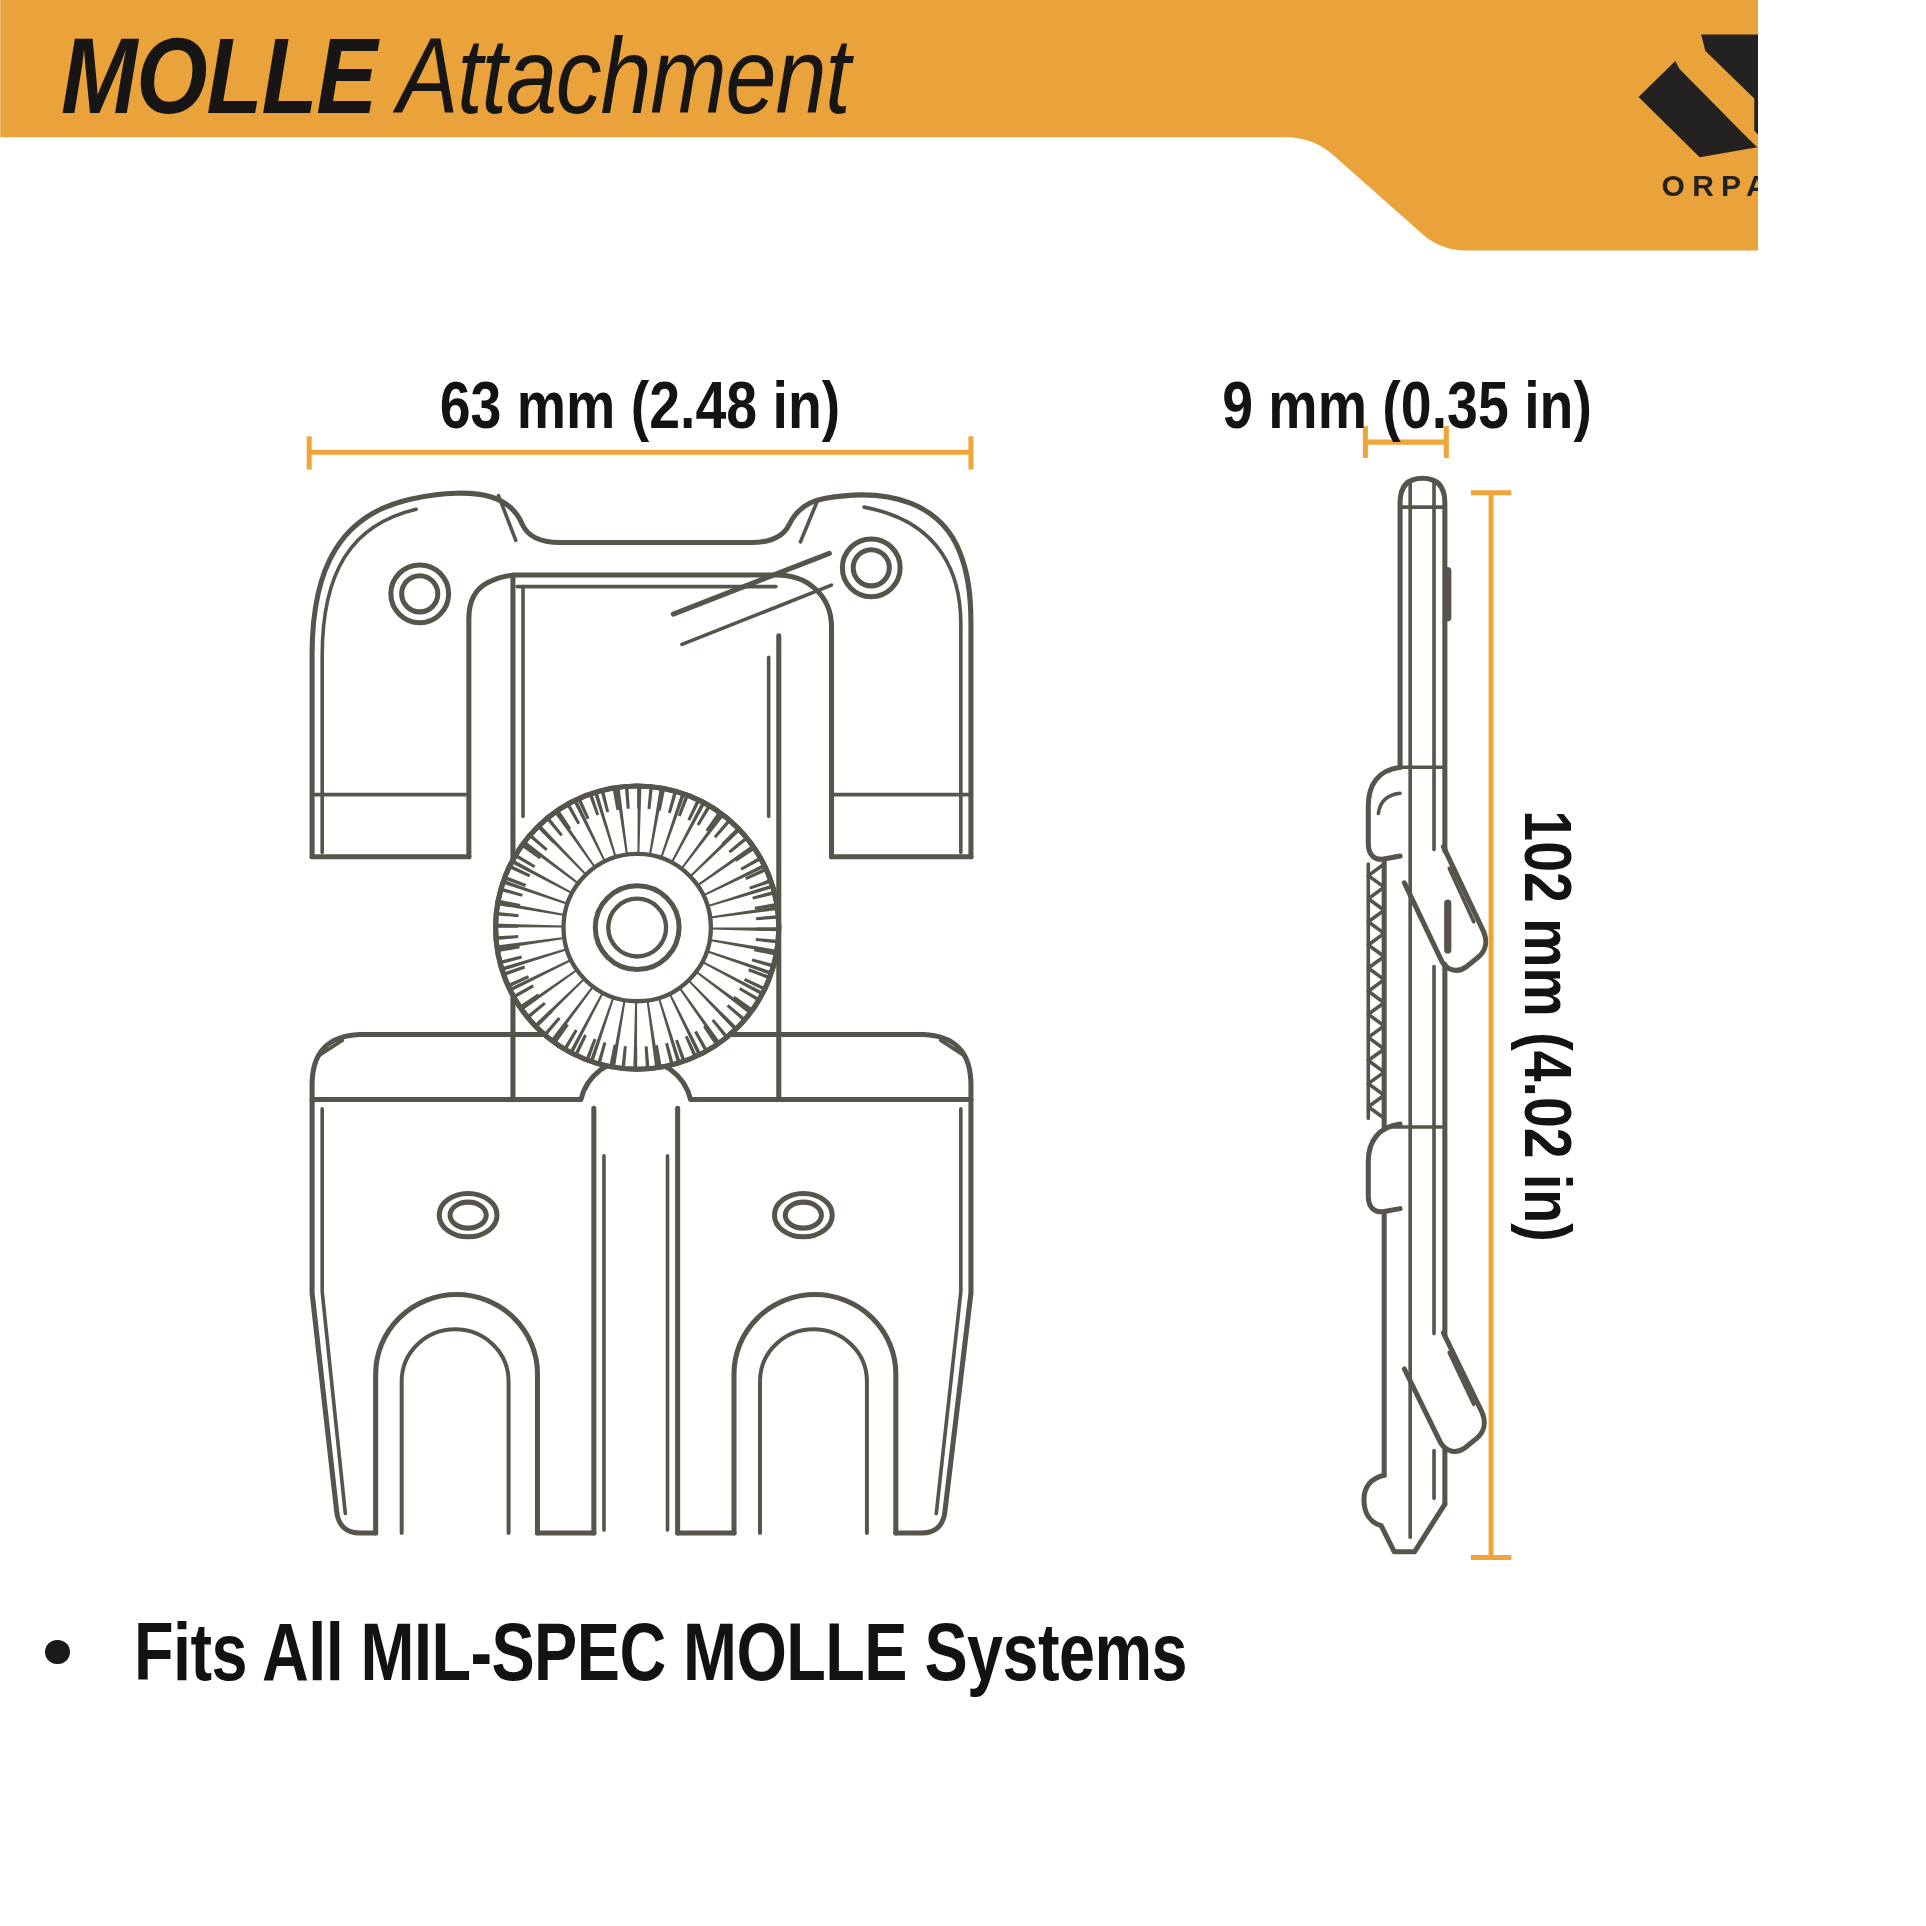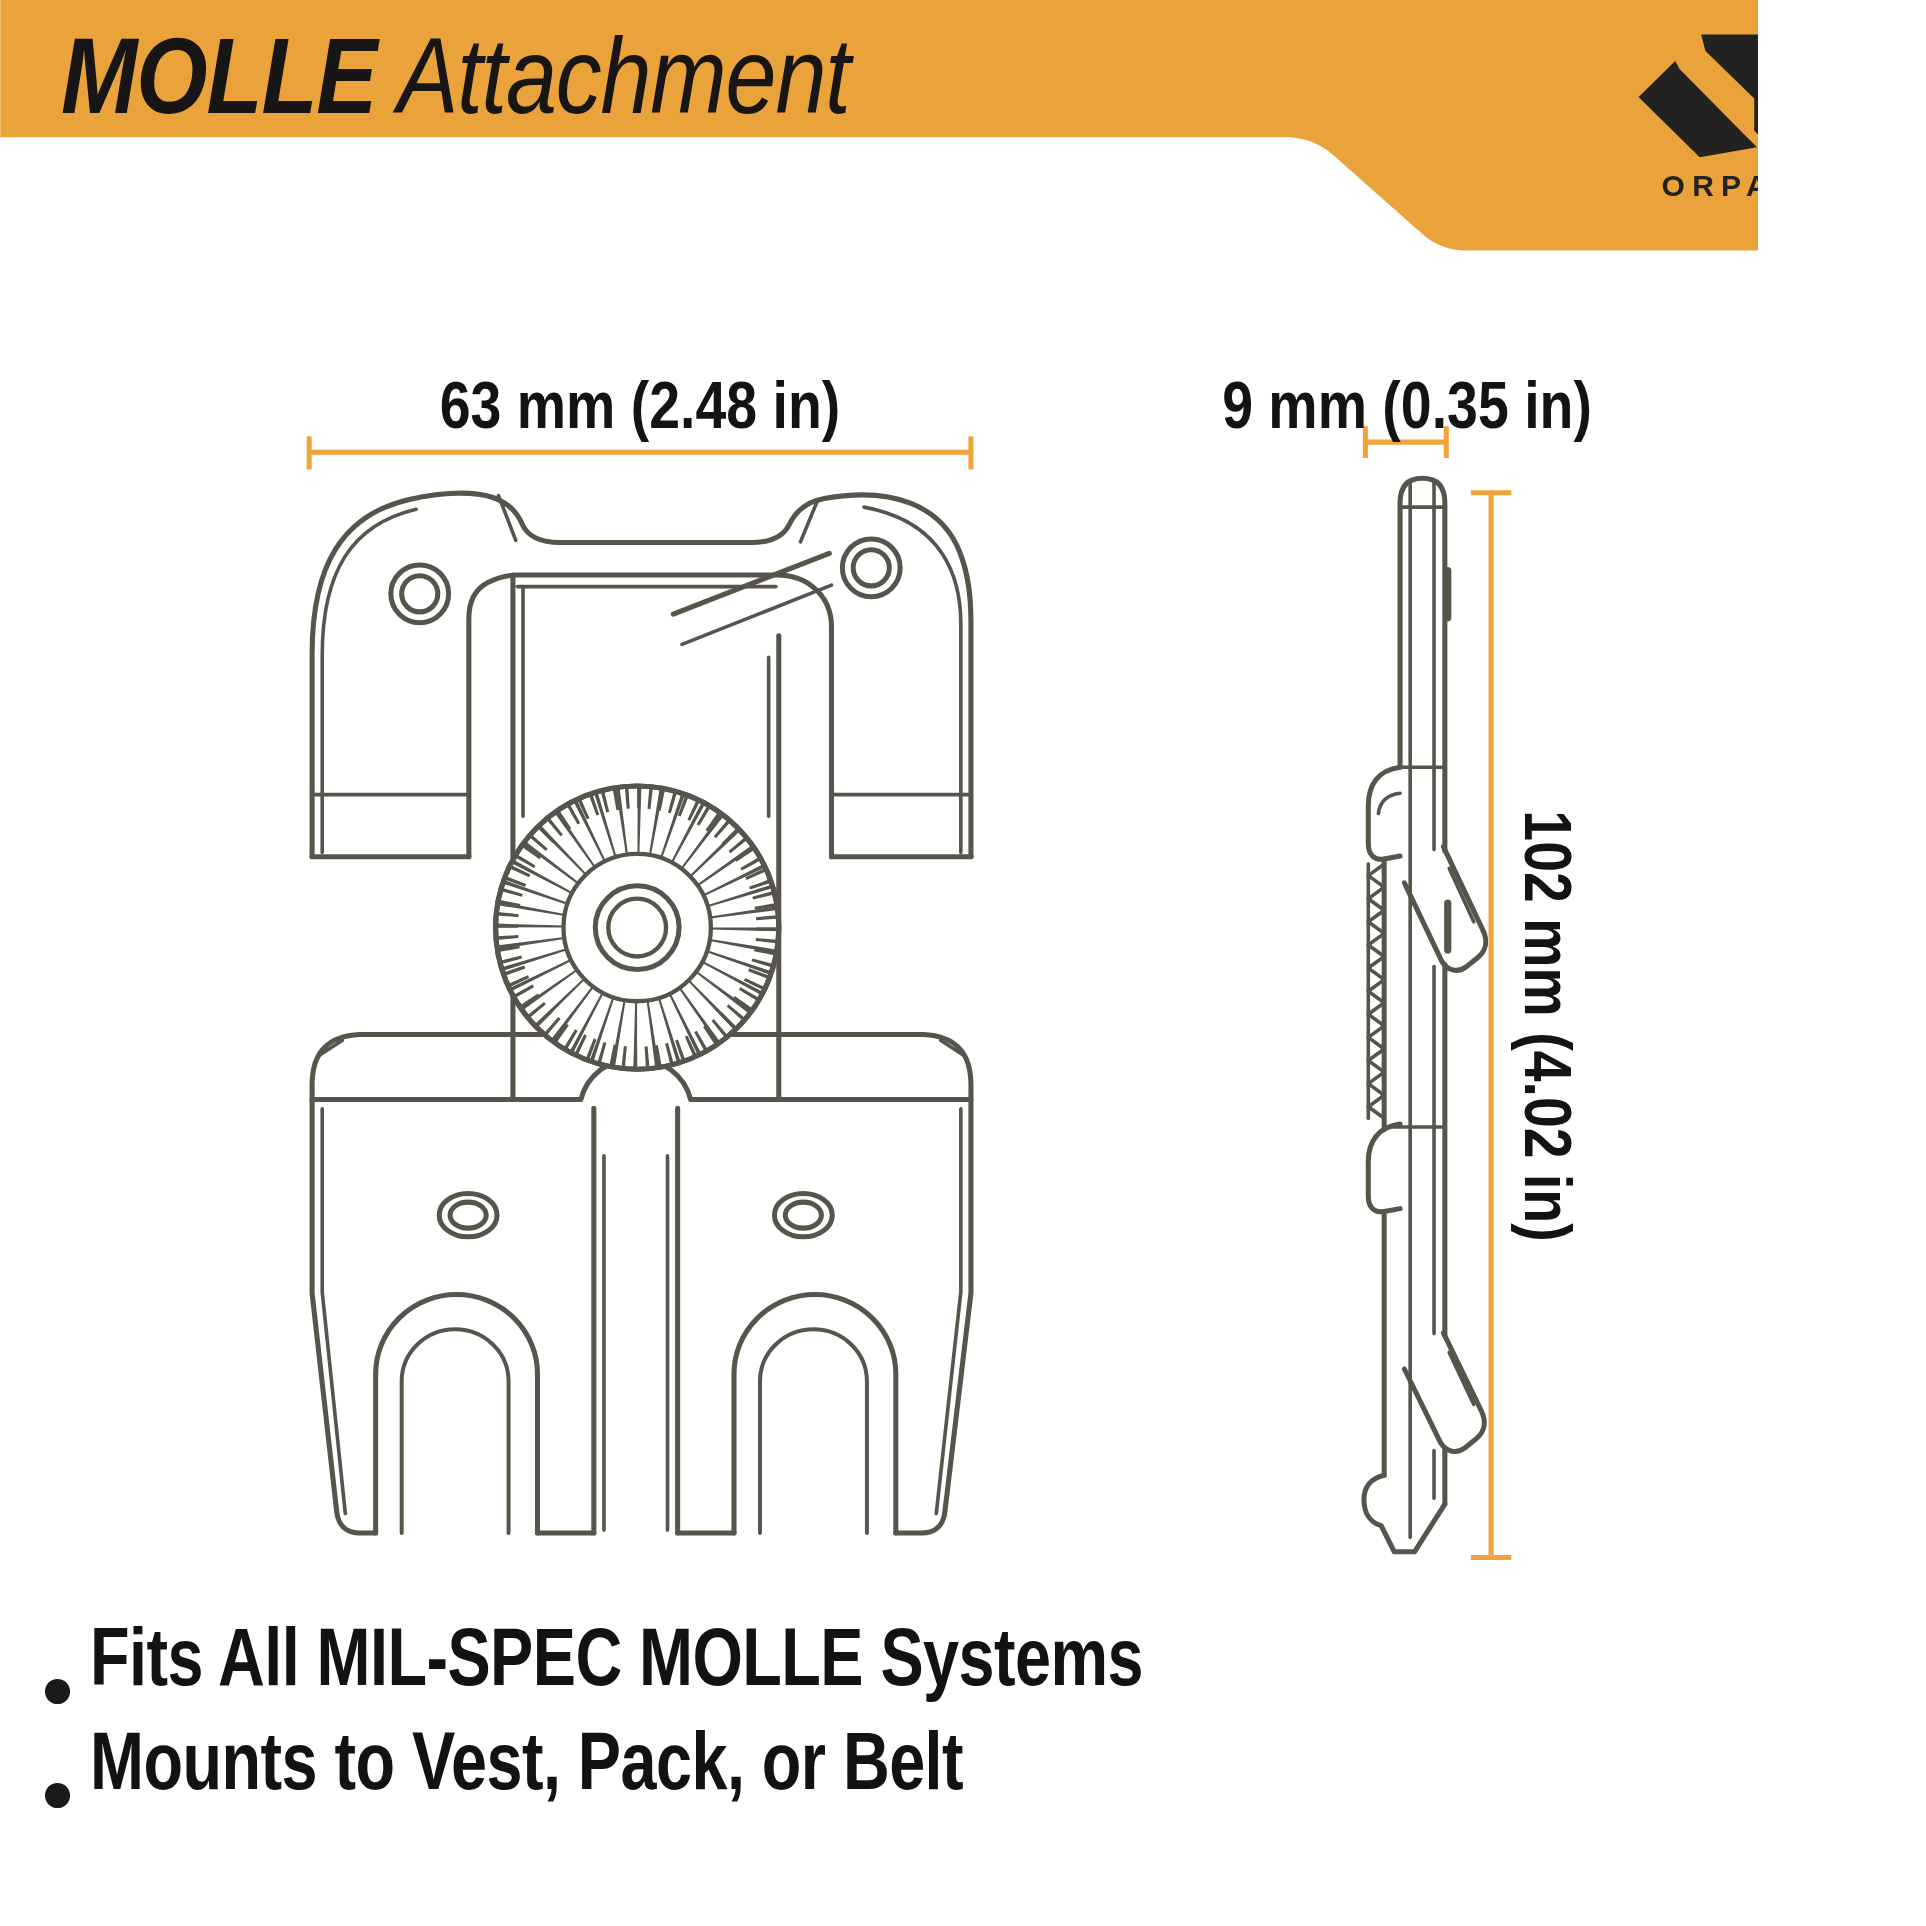--- a/index.html
+++ b/index.html
@@ -18,21 +18,21 @@
   .logo-text{position:absolute;left:1731px;top:169px;transform:translateX(-50%);
     font-size:30px;font-weight:700;letter-spacing:7.2px;color:#242220;white-space:nowrap;}
   
   .dim-label{position:absolute;font-size:66px;font-weight:700;letter-spacing:0px;
     color:#141311;white-space:nowrap;}
   #dim-width{left:640px;top:367px;transform:translateX(-50%) scaleX(.84);}
   #dim-side{left:1407px;top:367px;transform:translateX(-50%) scaleX(.84);}
   #dim-height{left:1548px;top:1026px;transform:translate(-50%,-50%) rotate(90deg) scaleX(.84);}
   
   #features{position:absolute;left:45px;top:1600px;}
-  .bullet-row{display:flex;align-items:flex-end;height:104px;}
+  .bullet-row{display:flex;align-items:center;height:104px;gap:44px;}
   .bullet-dot{width:24.6px;height:24.6px;border-radius:50%;background:#1b1a18;flex:0 0 auto;}
   .bullet-text{margin-left:20px;font-size:82px;font-weight:700;letter-spacing:-0.7px;
     transform:scaleX(.79);transform-origin:left center;white-space:nowrap;color:#131210;}
 </style>
 </head>
 <body>
 
 <div id="page">
 
   <svg id="banner-svg" width="1926" height="260" viewBox="0 0 2666 360">
@@ -185,20 +185,16 @@
 
   <div id="dim-width" class="dim-label">63 mm (2.48 in)</div>
   <div id="dim-side" class="dim-label">9 mm (0.35 in)</div>
   <div id="dim-height" class="dim-label">102 mm (4.02 in)</div>
 
   <div id="features">
     <div class="bullet-row">
       <div class="bullet-dot"></div>
       <div class="bullet-text">Fits All MIL-SPEC MOLLE Systems</div>
     </div>
-    <div class="bullet-row">
-      <div class="bullet-dot"></div>
-      <div class="bullet-text">Mounts to Vest, Pack, or Belt</div>
-    </div>
   </div>
 
 </div>
 
 
 </body></html>

